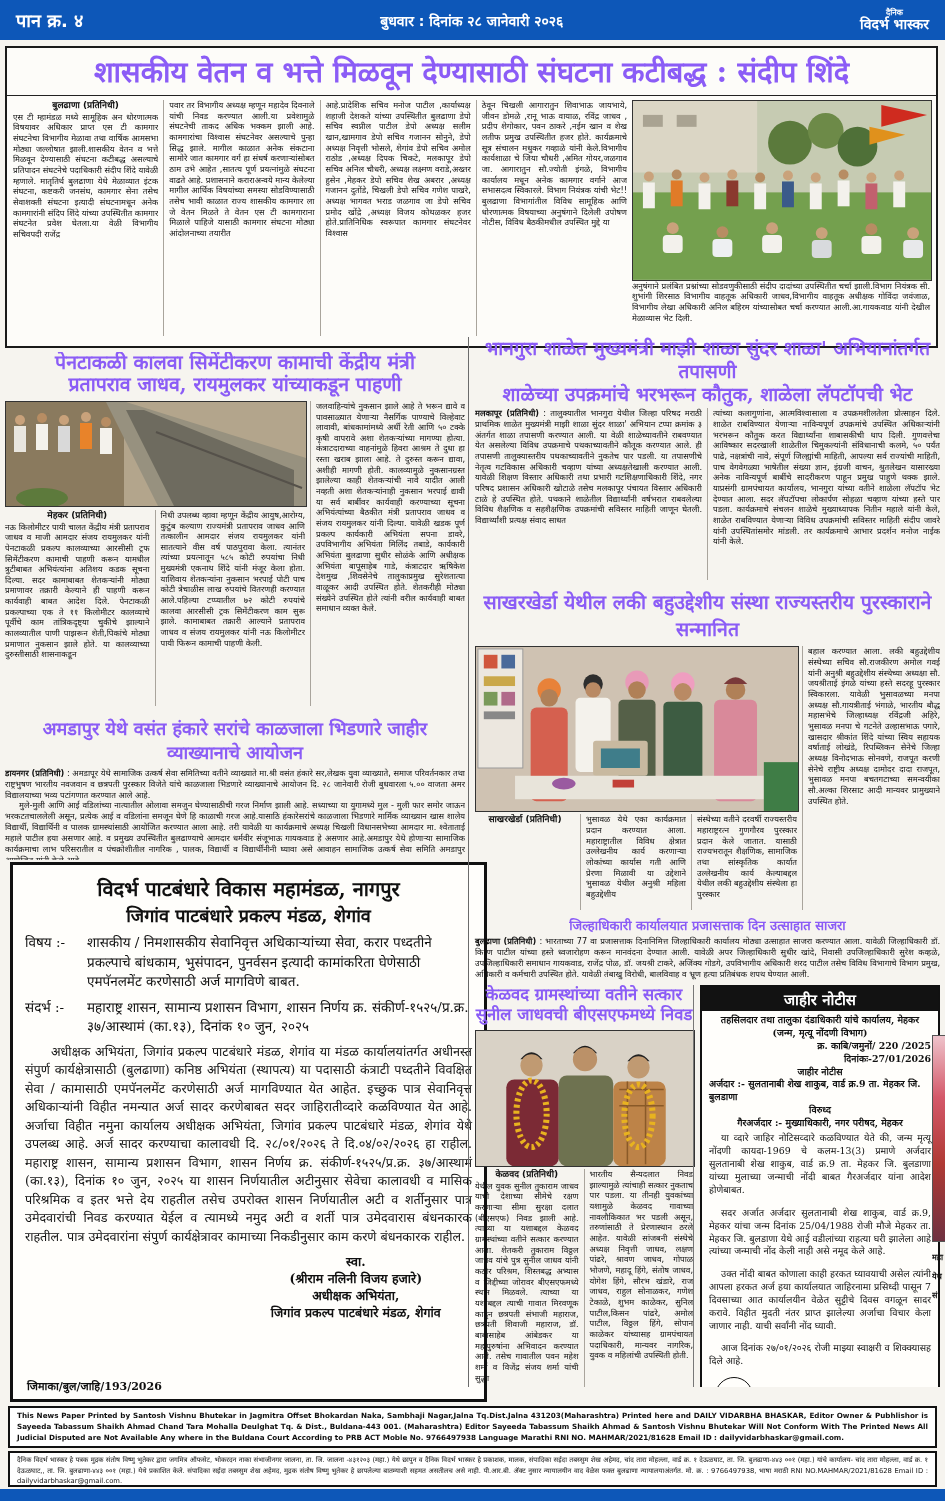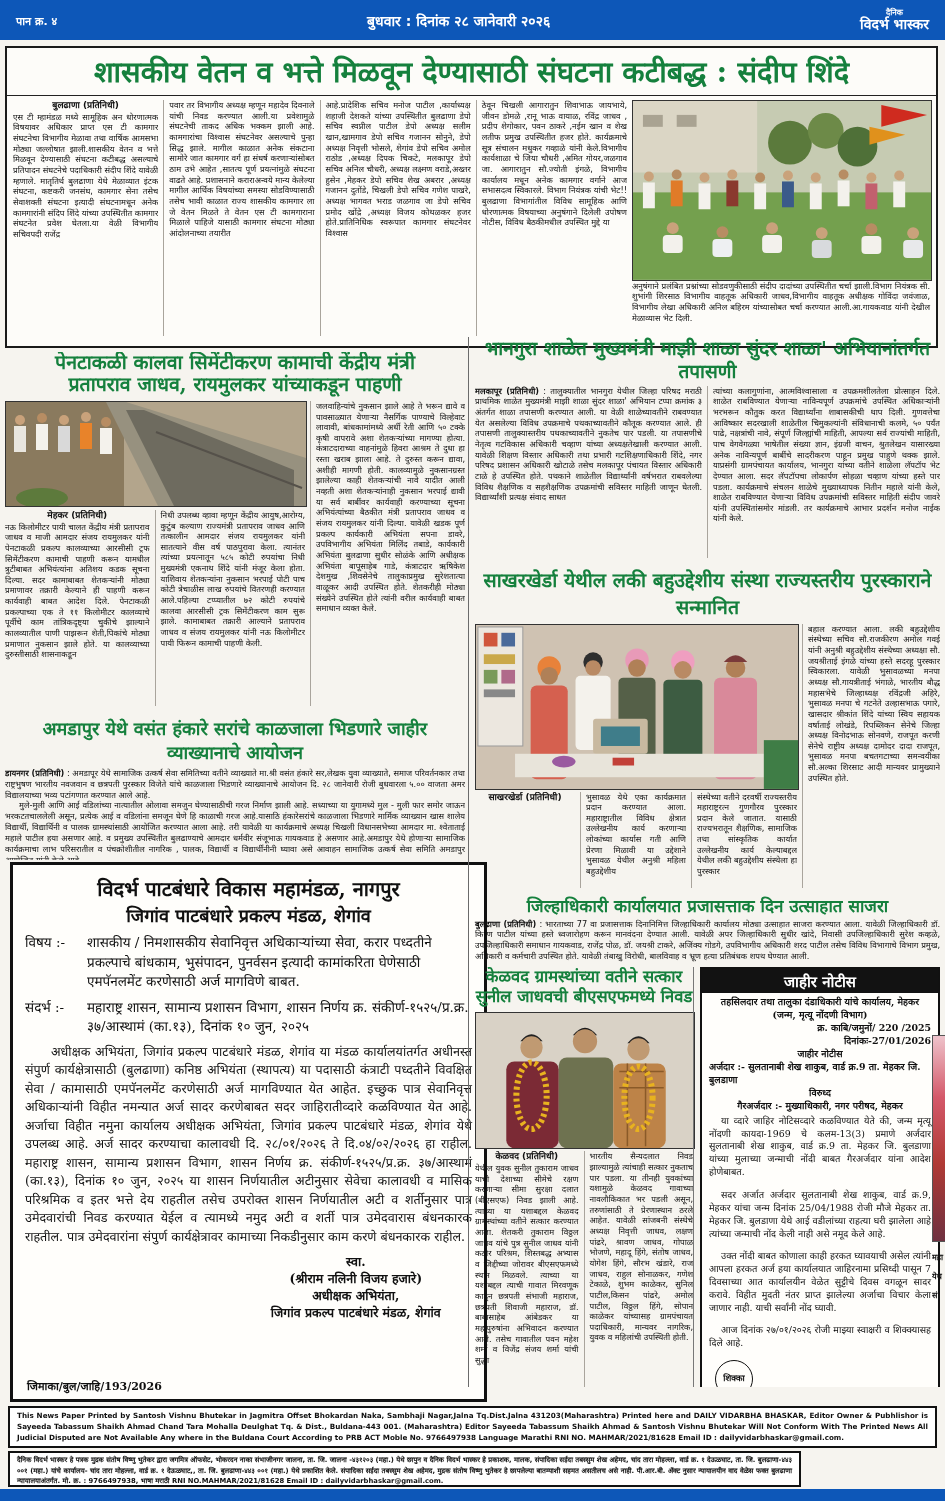--- a/index.html
+++ b/index.html
@@ -1,26 +1,26 @@
 <!DOCTYPE html>
 <html><head>
 <meta charset="utf-8">
 <style>
   html,body{margin:0;padding:0;}
   body{width:945px;height:1501px;position:relative;background:#f6f4ef;color:#101010;
        font-family:"DejaVu Sans", sans-serif;overflow:hidden;}
   .topbar{position:absolute;top:0;left:0;width:945px;height:40px;background:#0d57b8;color:#fff;
           display:flex;align-items:center;justify-content:space-between;padding:0 16px;box-sizing:border-box;}
-  .topbar .pg{font-size:11px;font-weight:bold;}
+  .topbar .pg{font-size:18px;font-weight:bold;}
   .topbar .dt{font-size:14px;font-weight:bold;}
   .mast{line-height:1;text-align:center;font-weight:bold;}
   .mast .m-top{display:block;font-size:8px;}
   .mast .m-main{display:block;font-size:14px;}
   .boxed{border:2px solid #1a1a1a;background:#fdfcf9;box-sizing:border-box;}
-  h1,h2{font-family:"DejaVu Serif", serif;margin:0;font-weight:bold;color:#15803d;}
+  h1,h2{font-family:"DejaVu Serif", serif;margin:0;font-weight:bold;color:#8b5cf6;}
   .ncol{flex:1;text-align:justify;font-size:8.2px;line-height:1.3;overflow:hidden;}
   .ncol + .ncol{border-left:1px solid #a9a49c;padding-left:5px;}
   .dl{font-weight:bold;}
   .dl-line{font-weight:bold;text-align:center;font-size:9px;}
   .two-cols,.three-cols{display:flex;gap:5px;}
   figure{margin:0;}
   .photo{border:1px solid #333;display:block;width:100%;height:auto;background:#ccc;}
   figcaption{font-size:8.2px;line-height:1.3;text-align:justify;margin-top:0;}
   
   .lead{position:absolute;top:46px;left:5px;width:933px;height:302px;}
@@ -54,43 +54,43 @@
   
   .right-zone{position:absolute;top:337px;left:468px;width:472px;height:1050px;border-left:1.5px solid #6b6b6b;
               padding-left:6px;box-sizing:border-box;overflow:hidden;}
   .school h2{font-size:19px;text-align:center;line-height:1.2;margin-bottom:3px;}
   .school .two-cols{height:172px;}
   .award h2{font-size:19.5px;text-align:center;margin:8px 0 4px;}
   .award-grid{display:flex;gap:5px;}
   .award-left{flex:0 0 322px;}
   .award-right{border-left:1px solid #a9a49c;padding-left:5px;}
   .award .three-cols{margin-top:2px;height:96px;}
-  .republic h2{font-size:17px;text-align:center;margin:6px 0 2px;}
+  .republic h2{font-size:13px;text-align:center;margin:6px 0 2px;}
   .republic p{margin:0;font-size:8.2px;line-height:1.32;text-align:justify;}
   .bottom-split{display:flex;margin-top:5px;}
   .bsf{flex:0 0 218px;}
   .bsf h2{font-size:16.5px;text-align:center;line-height:1.25;margin-bottom:4px;}
   .bsf .two-cols{margin-top:2px;height:245px;}
   .notice-col{flex:1;padding-left:6px;border-left:1px solid #777;}
   .pn{border:2px solid #111;background:#fffefb;font-family:"DejaVu Serif", serif;}
   .bar{background:#121212;color:#fff;text-align:center;font-weight:bold;font-size:15px;padding:2px 0;}
   .pn-body{padding:3px 7px 6px;font-size:9.4px;line-height:1.38;}
   .pn-c{text-align:center;font-weight:bold;}
   .pn-r{text-align:right;font-weight:bold;}
   .pn-b{font-weight:bold;}
   .pn-p{text-align:justify;text-indent:12px;margin-top:2px;}
   .stamp-row{display:flex;justify-content:space-between;align-items:center;margin-top:6px;padding:0 6px;}
   .stamp{width:36px;height:36px;border:1.5px solid #111;border-radius:50%;display:flex;align-items:center;
          justify-content:center;font-size:8.5px;font-weight:bold;}
   .sig{text-align:center;font-weight:bold;font-size:10.5px;margin-right:14px;line-height:1.4;}
   
   .footer-en{position:absolute;top:1406px;left:8px;width:929px;height:42px;border:2px solid #111;background:#fff;
              font-size:7.2px;font-weight:bold;text-align:justify;padding:3px 7px;box-sizing:border-box;line-height:1.5;}
-  .footer-mr{position:absolute;top:1451px;left:8px;width:793px;height:36px;border:2px solid #111;background:#fff;
-             font-size:6.8px;font-weight:bold;text-align:justify;padding:2px 7px;box-sizing:border-box;line-height:1.55;}
+  .footer-mr{position:absolute;top:1451px;left:8px;width:929px;height:36px;border:2px solid #111;background:#fff;
+             font-size:6.8px;font-weight:normal;text-align:justify;padding:2px 7px;box-sizing:border-box;line-height:1.55;}
   .bottom-strip{position:absolute;top:1489px;left:0;width:945px;height:12px;background:#0d57b8;}
   
   .edge-sliver{position:absolute;top:1035px;right:0;width:12px;height:205px;border:1px solid #555;border-right:none;
                background:linear-gradient(#eec3cb,#d4596a 30%,#b03a35 62%,#6e3140);}
   .edge-frags{position:absolute;top:1248px;right:0;width:13px;font-size:8px;font-weight:bold;line-height:2.4;
               text-align:left;overflow:hidden;}
 </style>
 </head>
 <body>
 
@@ -233,20 +233,21 @@
     <span>जिगांव प्रकल्प पाटबंधारे मंडळ, शेगांव</span>
   </div>
   <div class="gov-ref">जिमाका/बुल/जाहि/193/2026</div>
 </section>
 
 <div class="right-zone">
 
   <section class="school">
     <h2>
       <span>भानगुरा शाळेत मुख्यमंत्री माझी शाळा सुंदर शाळा' अभियानांतर्गत तपासणी</span><br>
+      <span>शाळेच्या उपक्रमांचे भरभरून कौतुक, शाळेला लॅपटॉपची भेट</span>
     </h2>
     <div class="two-cols">
       <div class="ncol">
         <b class="dl">मलकापूर (प्रतिनिधी)</b>
         <span>: तालुक्यातील भानगुरा येथील जिल्हा परिषद मराठी प्राथमिक शाळेत मुख्यमंत्री माझी शाळा सुंदर शाळा' अभियान टप्पा क्रमांक ३ अंतर्गत शाळा तपासणी करण्यात आली. या वेळी शाळेच्यावतीने राबवण्यात येत असलेल्या विविध उपक्रमाचे पथकाच्यावतीने कौतूक करण्यात आले. ही तपासणी तालुक्यास्तरीय पथकाच्यावतीने नुकतेच पार पडली. या तपासणीचे नेतृत्व गटविकास अधिकारी चव्हाण यांच्या अध्यक्षतेखाली करण्यात आली. यावेळी शिक्षण विस्तार अधिकारी तथा प्रभारी गटशिक्षणाधिकारी शिंदे, नगर परिषद प्रशासन अधिकारी खोटाळे तसेच मलकापूर पंचायत विस्तार अधिकारी टाळे हे उपस्थित होते. पथकाने शाळेतील विद्यार्थ्यांनी वर्षभरात राबवलेल्या विविध शैक्षणिक व सहशैक्षणिक उपक्रमांची सविस्तर माहिती जाणून घेतली. विद्यार्थ्यांशी प्रत्यक्ष संवाद साधत</span>
       </div>
       <div class="ncol"><span>त्यांच्या कलागुणांना, आत्मविश्वासाला व उपक्रमशीलतेला प्रोत्साहन दिले. शाळेत राबविण्यात येणाऱ्या नाविन्यपूर्ण उपक्रमांचे उपस्थित अधिकाऱ्यांनी भरभरून कौतुक करत विद्यार्थ्यांना शाबासकीची थाप दिली. गुणवत्तेचा आविष्कार सदरखाली शाळेतील चिमुकल्यांनी संविधानाची कलमे, ५० पर्यंत पाढे, नक्षत्रांची नावे, संपूर्ण जिल्ह्यांची माहिती, आपल्या सर्व राज्यांची माहिती, पाच वेगवेगळ्या भाषेतील संख्या ज्ञान, इंग्रजी वाचन, श्रुतलेखन यासारख्या अनेक नाविन्यपूर्ण बाबींचे सादरीकरण पाहून प्रमुख पाहुणे थक्क झाले. याप्रसंगी ग्रामपंचायत कार्यालय, भानगुरा यांच्या वतीने शाळेला लॅपटॉप भेट देण्यात आला. सदर लॅपटॉपचा लोकार्पण सोहळा चव्हाण यांच्या हस्ते पार पडला. कार्यक्रमाचे संचलन शाळेचे मुख्याध्यापक नितीन महाले यांनी केले, शाळेत राबविण्यात येणाऱ्या विविध उपक्रमांची सविस्तर माहिती संदीप जावरे यांनी उपस्थितांसमोर मांडली. तर कार्यक्रमाचे आभार प्रदर्शन मनोज नाईक यांनी केले.</span></div>
     </div>
   </section>
 

